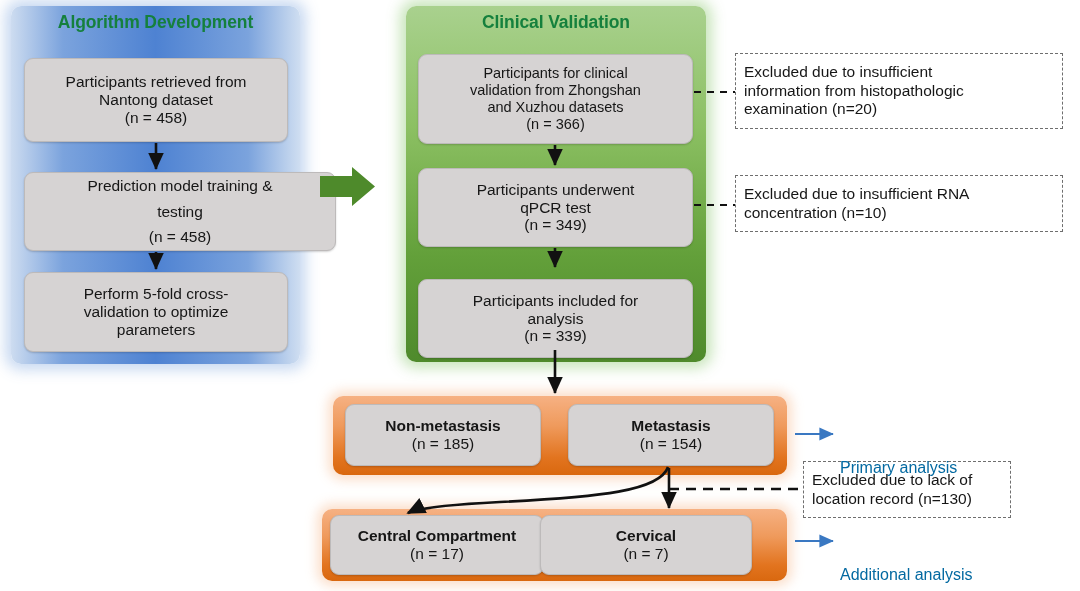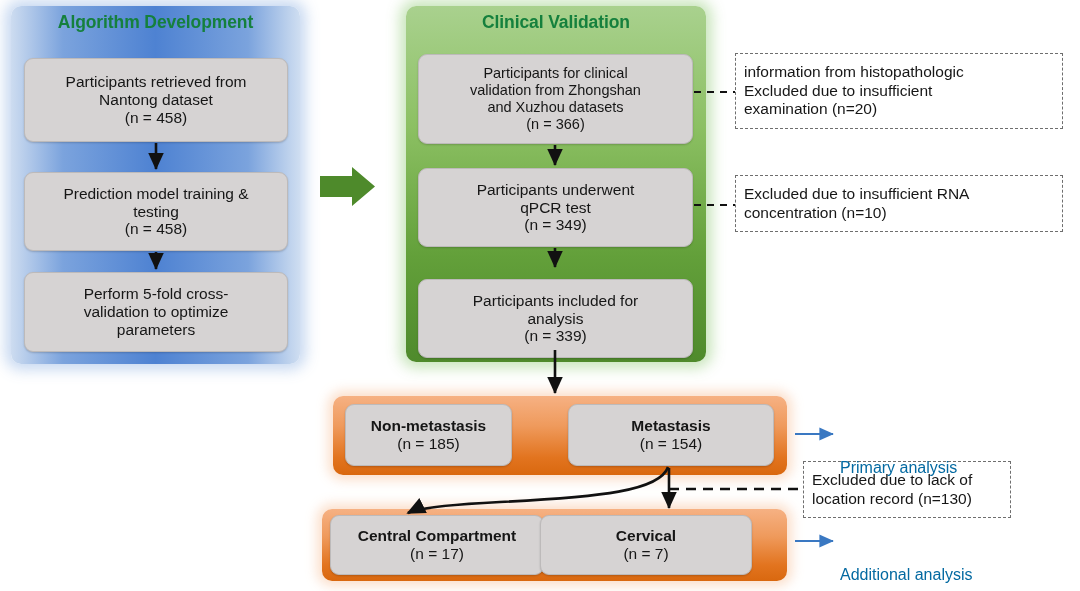--- a/index.html
+++ b/index.html
@@ -108,21 +108,21 @@
   <div class="panel panel-blue" style="left:11px; top:6px; width:289px; height:358px;"></div>
 
   <div class="panel-title" style="left:11px; top:12px; width:289px;">Algorithm Development</div>
 
   <div class="gbox" style="left:24px; top:58px; width:264px; height:84px;">
     <span class="ln">Participants retrieved from</span>
     <span class="ln">Nantong dataset</span>
     <span class="ln">(n = 458)</span>
   </div>
 
-  <div class="gbox" style="left:24px; top:172px; width:264px; height:79px;">
+  <div class="gbox" style="left:24px; top:172px; width:312px; height:79px;gap:8px;">
     <span class="ln">Prediction model training &amp;</span>
     <span class="ln">testing</span>
     <span class="ln">(n = 458)</span>
   </div>
 
   <div class="gbox" style="left:24px; top:272px; width:264px; height:80px;">
     <span class="ln">Perform 5-fold cross-</span>
     <span class="ln">validation to optimize</span>
     <span class="ln">parameters</span>
   </div>
@@ -145,21 +145,21 @@
   </div>
 
   <div class="gbox" style="left:418px; top:279px; width:275px; height:79px;">
     <span class="ln">Participants included for</span>
     <span class="ln">analysis</span>
     <span class="ln">(n = 339)</span>
   </div>
 
   <div class="panel panel-orange" style="left:333px; top:396px; width:454px; height:79px;"></div>
 
-  <div class="gbox bold" style="left:345px; top:404px; width:167px; height:62px;">
+  <div class="gbox bold" style="left:345px; top:404px; width:196px; height:62px;">
     <span class="ln">Non-metastasis</span>
     <span class="ln normal">(n = 185)</span>
   </div>
 
   <div class="gbox bold" style="left:568px; top:404px; width:206px; height:62px;">
     <span class="ln">Metastasis</span>
     <span class="ln normal">(n = 154)</span>
   </div>
 
   <div class="panel panel-orange" style="left:322px; top:509px; width:465px; height:72px;"></div>
@@ -168,22 +168,22 @@
     <span class="ln">Central Compartment</span>
     <span class="ln normal">(n = 17)</span>
   </div>
 
   <div class="gbox bold" style="left:540px; top:515px; width:212px; height:60px;">
     <span class="ln">Cervical</span>
     <span class="ln normal">(n = 7)</span>
   </div>
 
   <div class="dbox" style="left:735px; top:53px; width:328px; height:76px;">
+    <span class="ln">Excluded due to insufficient</span>
     <span class="ln">information from histopathologic</span>
-    <span class="ln">Excluded due to insufficient</span>
     <span class="ln">examination (n=20)</span>
   </div>
 
   <div class="dbox" style="left:735px; top:175px; width:328px; height:57px;">
     <span class="ln">Excluded due to insufficient RNA</span>
     <span class="ln">concentration (n=10)</span>
   </div>
 
   <div class="dbox" style="left:803px; top:461px; width:208px; height:57px;">
     <span class="ln">Excluded due to lack of</span>

